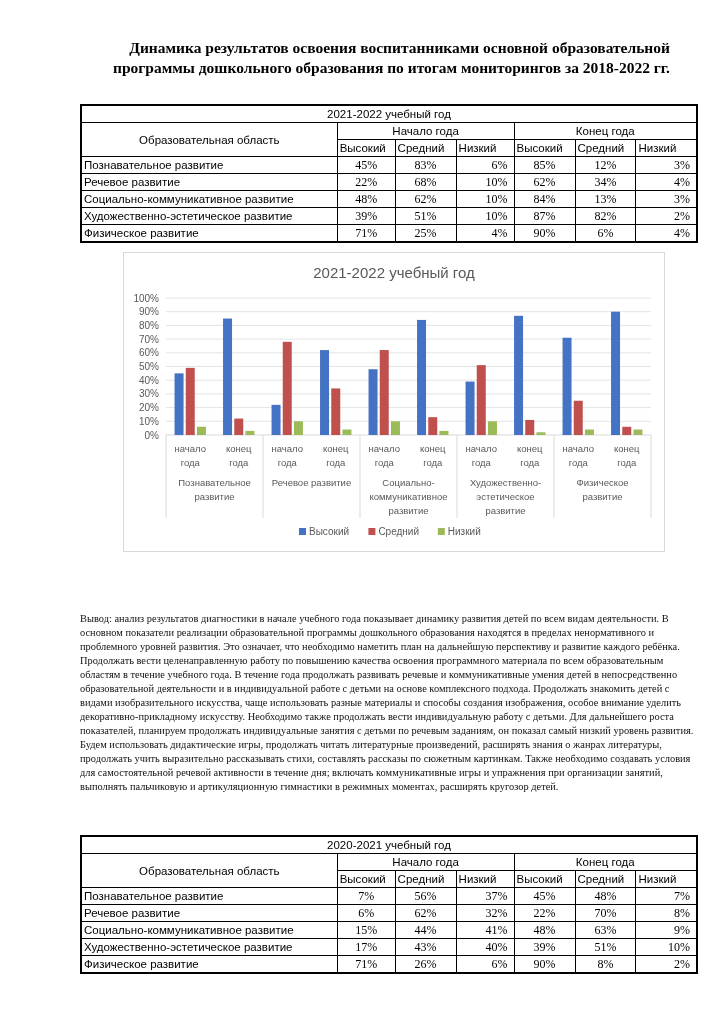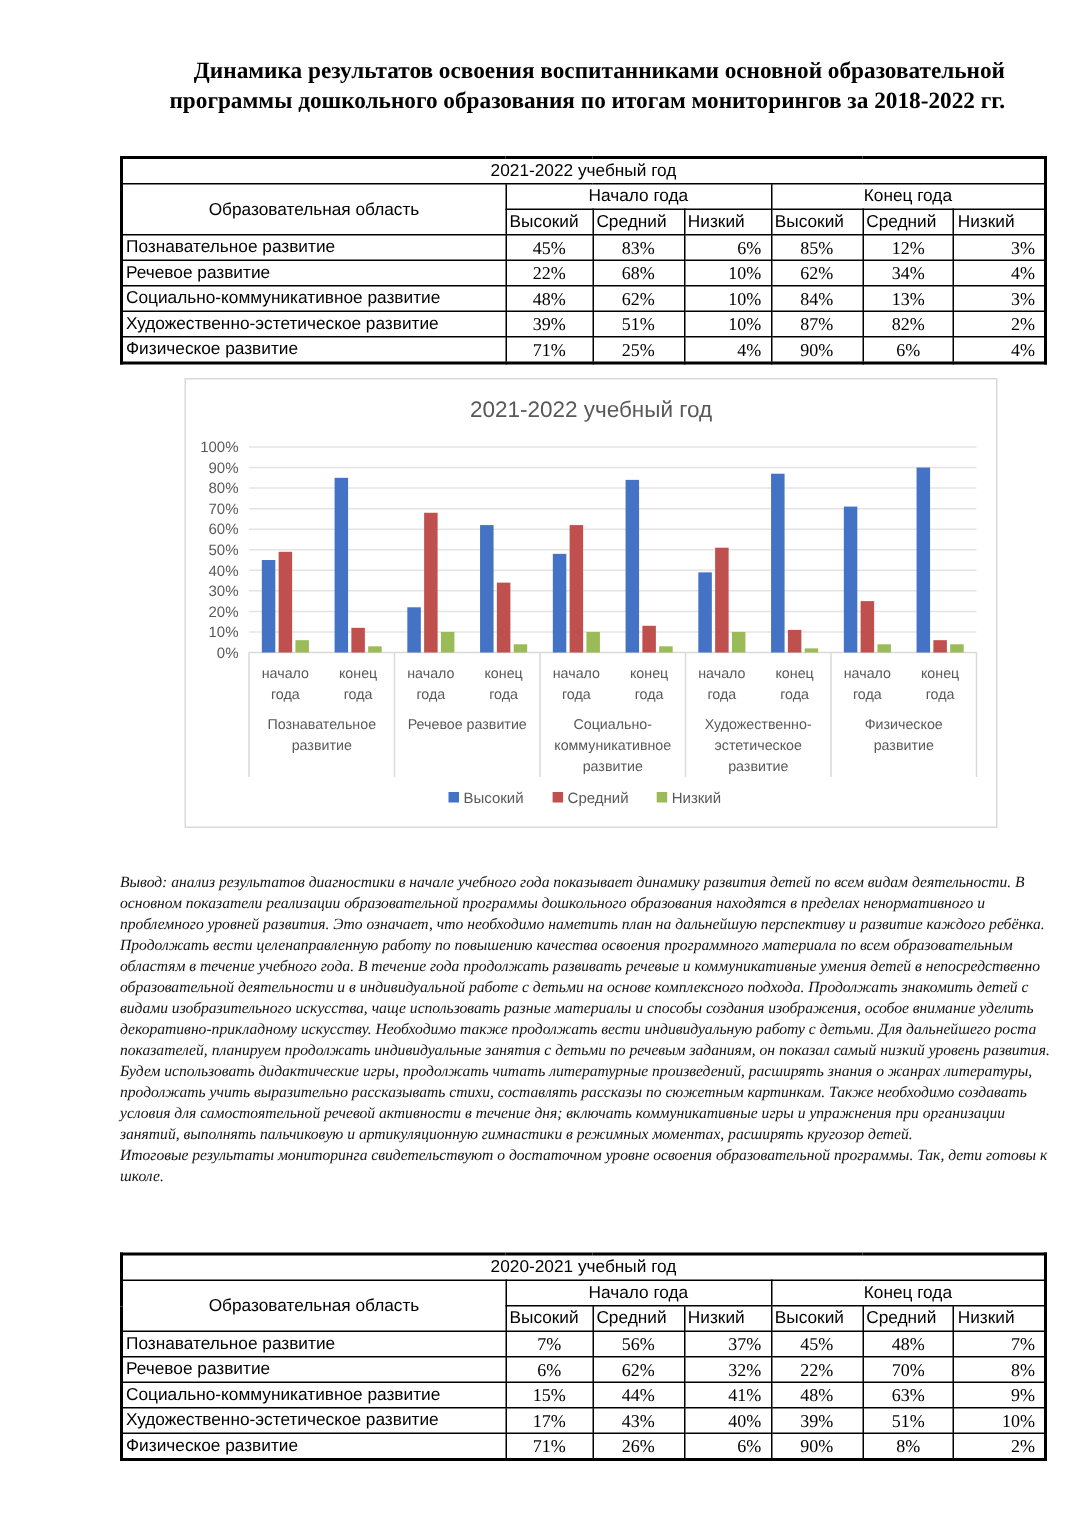--- a/index.html
+++ b/index.html
@@ -8,21 +8,21 @@
   table.res { position:absolute; left:80px; border-collapse:collapse; width:618px; font-size:11.5px; }
   table.res td { border:1px solid #000; padding:0 2px; height:16px; line-height:16px; }
   table.res { border:2px solid #000; }
   .sans { font-family:"Liberation Sans", sans-serif; }
   .num { text-align:center; font-family:"Liberation Serif", serif; font-size:12px; }
   .num.r { text-align:right; padding-right:6px; }
   .center { text-align:center; }
   .t1 { top:104px; }
   .t2 { top:835px;border-radius:25px; }
   .chart-box { position:absolute; left:123px; top:252px; width:540px; height:298px; border:1px solid #d9d9d9; background:#fff; }
-  .para { position:absolute; left:80px; top:582px; width:622px; font-size:10.4px; line-height:14px; font-family:"Liberation Serif", serif; color:#111;font-style:italic; }
+  .para { position:absolute; left:80px; top:612px; width:622px; font-size:10.4px; line-height:14px; font-family:"Liberation Serif", serif; color:#111; }
   .para p { margin:0; }
   svg text { font-family:"Liberation Sans", sans-serif; }
 </style>
 </head>
 <body>
 
 <div class="title">Динамика результатов освоения воспитанниками основной образовательной программы дошкольного образования по итогам мониторингов за 2018-2022 гг.</div>
 
 <table class="res t1">
   <colgroup>
@@ -205,21 +205,20 @@
         <rect x="244.4" y="275" width="7" height="7" fill="#c0504d"></rect>
         <text x="254.4" y="282" font-size="10" fill="#595959">Средний</text>
         <rect x="313.8" y="275" width="7" height="7" fill="#9bbb59"></rect>
         <text x="323.8" y="282" font-size="10" fill="#595959">Низкий</text>
       </g>
   </svg>
 </div>
 
 <div class="para">
   <p>Вывод: анализ результатов диагностики в начале учебного года показывает динамику развития детей по всем видам деятельности. В основном показатели реализации образовательной программы дошкольного образования находятся в пределах ненормативного и проблемного уровней развития. Это означает, что необходимо наметить план на дальнейшую перспективу и развитие каждого ребёнка. Продолжать вести целенаправленную работу по повышению качества освоения программного материала по всем образовательным областям в течение учебного года. В течение года продолжать развивать речевые и коммуникативные умения детей в непосредственно образовательной деятельности и в индивидуальной работе с детьми на основе комплексного подхода. Продолжать знакомить детей с видами изобразительного искусства, чаще использовать разные материалы и способы создания изображения, особое внимание уделить декоративно-прикладному искусству. Необходимо также продолжать вести индивидуальную работу с детьми. Для дальнейшего роста показателей, планируем продолжать индивидуальные занятия с детьми по речевым заданиям, он показал самый низкий уровень развития. Будем использовать дидактические игры, продолжать читать литературные произведений, расширять знания о жанрах литературы, продолжать учить выразительно рассказывать стихи, составлять рассказы по сюжетным картинкам. Также необходимо создавать условия для самостоятельной речевой активности в течение дня; включать коммуникативные игры и упражнения при организации занятий, выполнять пальчиковую и артикуляционную гимнастики в режимных моментах, расширять кругозор детей.</p>
-  <p>Итоговые результаты мониторинга свидетельствуют о достаточном уровне освоения образовательной программы. Так, дети готовы к школе.</p>
 </div>
 
 <table class="res t2">
   <colgroup>
     <col style="width:252px">
       <col style="width:57px">
       <col style="width:60px">
       <col style="width:57px">
       <col style="width:60px">
       <col style="width:60px">

